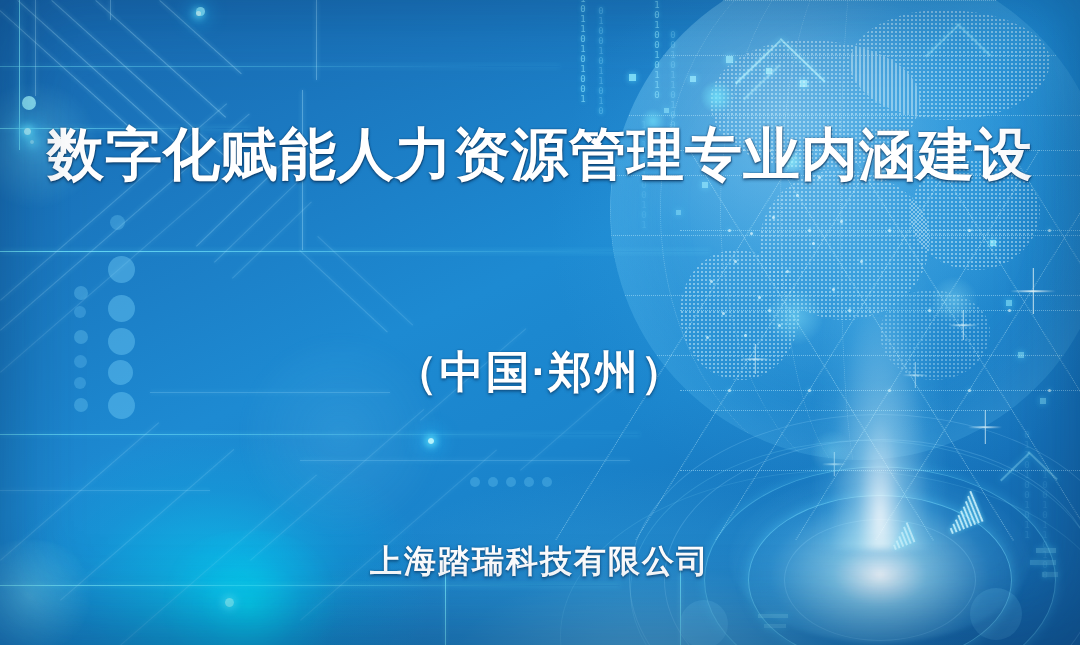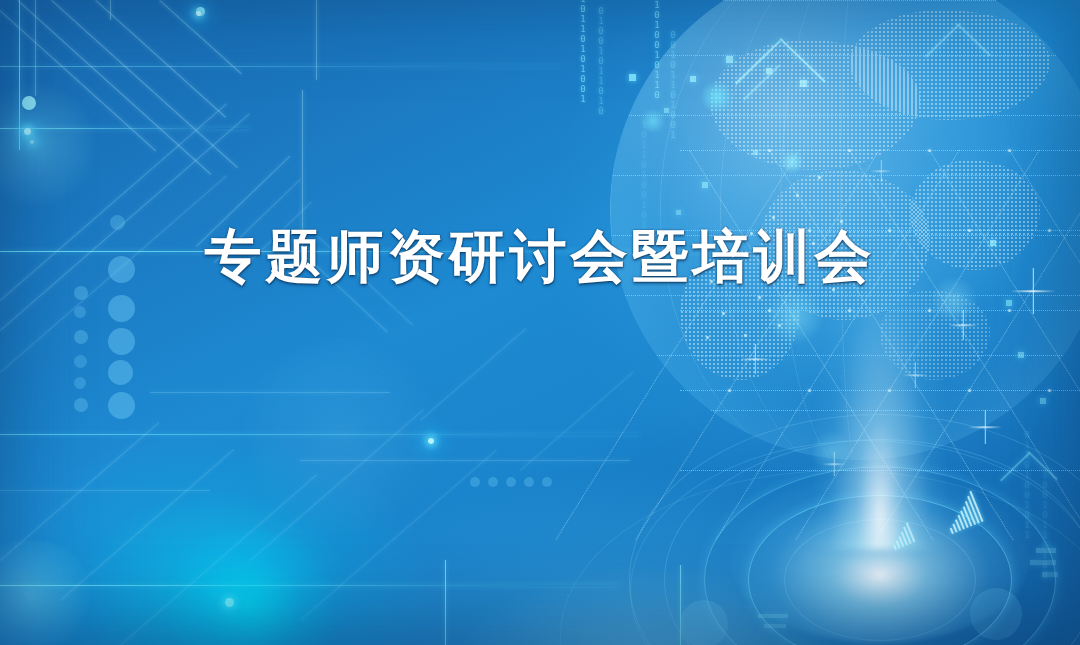--- a/index.html
+++ b/index.html
@@ -371,17 +371,19 @@
       <div class="msq" style="left:1036px;top:548px;width:20px;height:5px;opacity:.35;"></div>
       <div class="msq" style="left:1030px;top:560px;width:26px;height:5px;opacity:.3;"></div>
       <div class="msq" style="left:1042px;top:572px;width:16px;height:5px;opacity:.28;"></div>
       <div class="msq" style="left:758px;top:614px;width:30px;height:4px;opacity:.35;"></div>
       <div class="msq" style="left:764px;top:624px;width:22px;height:4px;opacity:.3;"></div>
     </div>
 
   </div>
 
   <div class="text-layer">
-    <div class="title" id="title-line-2">专题师资研讨会暨培训会</div>
+    <div class="title" id="title-line-1">数字化赋能人力资源管理专业内涵建设</div>
+    <div class="title" id="location-line">（中国·郑州）</div>
+    <div class="org" id="org-line-2">上海踏瑞科技有限公司</div>
   </div>
 
   <div class="vignette"></div>
 </div>
 
 </body></html>

